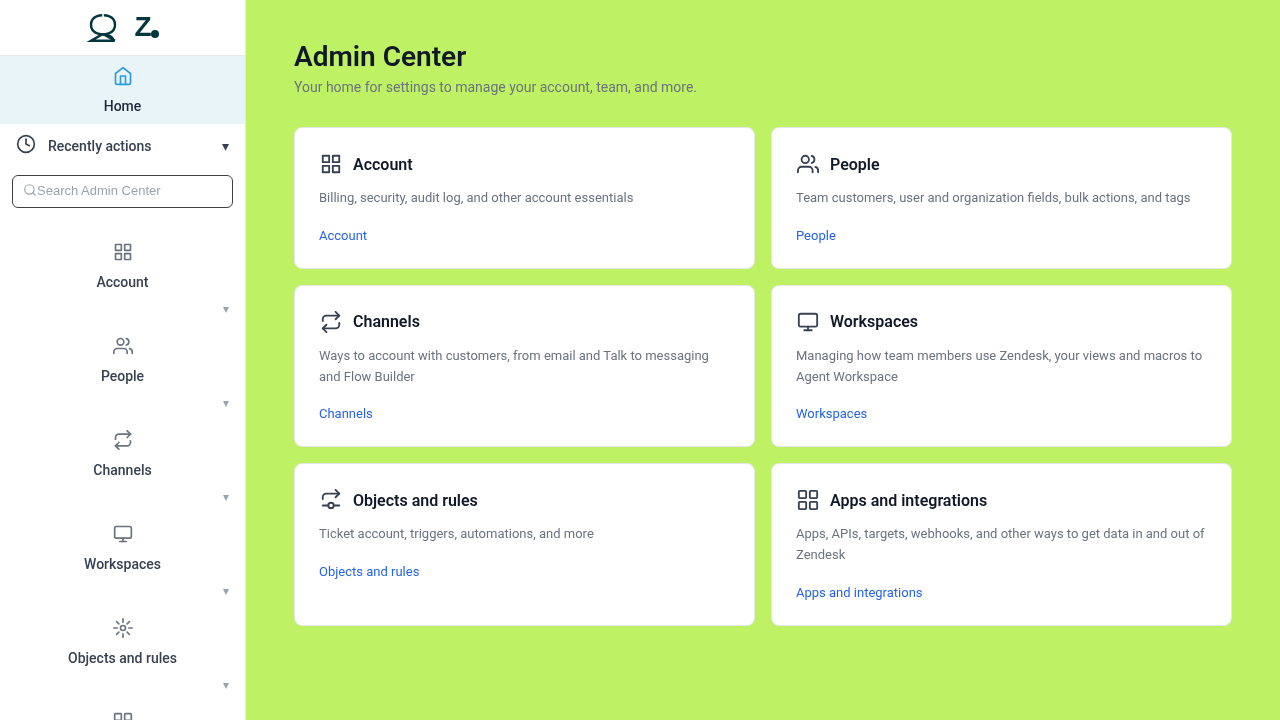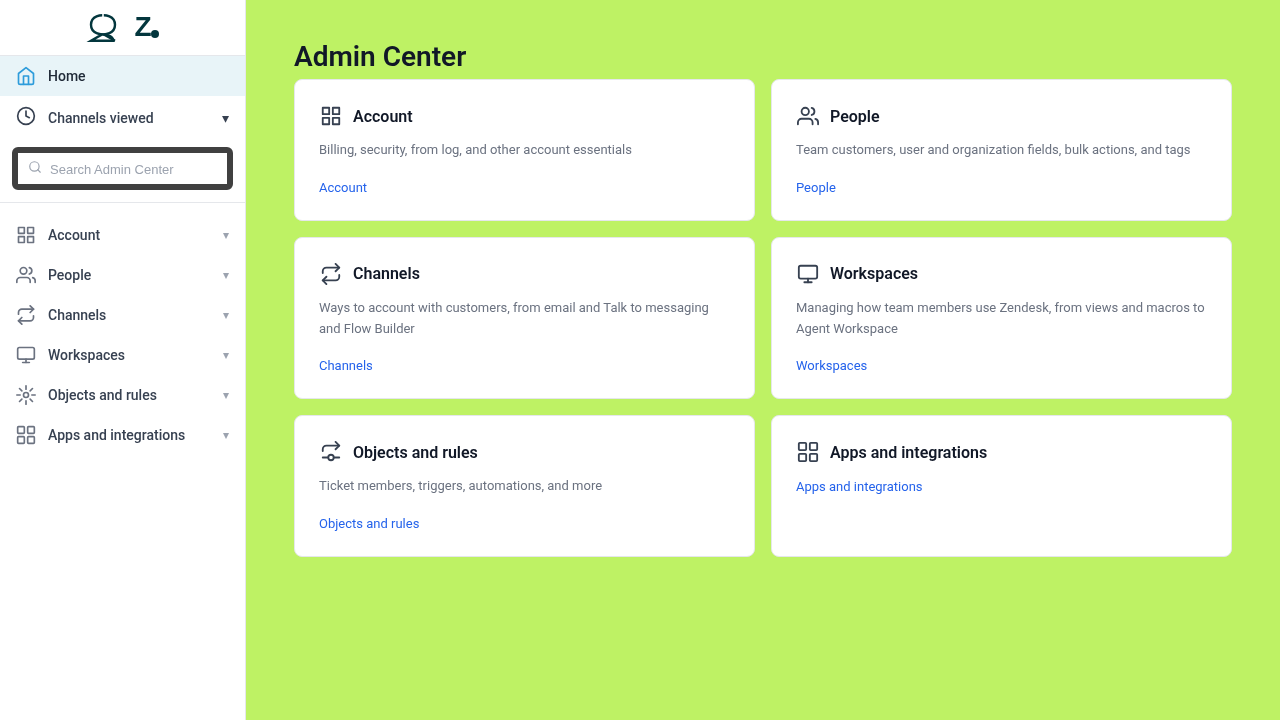--- a/index.html
+++ b/index.html
@@ -40,20 +40,21 @@
       display: flex;
       align-items: center;
       padding: 10px 16px;
       cursor: pointer;
       border-radius: 0;
       gap: 12px;
       color: #374151;
       font-size: 14px;
       font-weight: 500;
       position: relative;
+      flex-direction: column;
     }
 
     .nav-item.active {
       background: #e8f4f8;
       color: #1f2937;
     }
 
     .nav-item .nav-icon {
       width: 20px;
       height: 20px;
@@ -85,25 +86,24 @@
       cursor: pointer;
       gap: 12px;
       color: #374151;
       font-size: 14px;
       font-weight: 500;
     }
 
     .search-box {
       margin: 8px 12px;
       display: flex;
-      align-items: flex-end;
-      border: 6px solid #404040;
+      align-items: flex-start;
+      border: 1px solid #404040;
       border-radius: 6px;
       padding: 7px 10px;
-      gap: 8px;
       background: #fff;
     }
 
     .search-box input {
       border: none;
       outline: none;
       font-size: 13px;
       color: #374151;
       width: 100%;
       background: transparent;
@@ -224,21 +224,21 @@
     <span class="nav-item-label">Home</span>
   </div>
 
   <div class="recently-viewed">
     <span class="nav-icon">
       <svg width="20" height="20" viewBox="0 0 24 24" fill="none" stroke="currentColor" stroke-width="2" stroke-linecap="round" stroke-linejoin="round">
         <circle cx="12" cy="12" r="10"></circle>
         <polyline points="12,6 12,12 16,14"></polyline>
       </svg>
     </span>
-    <span class="nav-item-label">Channels viewed</span>
+    <span class="nav-item-label">Recently actions</span>
     <span class="chevron">▾</span>
   </div>
 
   <div class="search-box">
     <span class="search-icon-sm">
       <svg width="14" height="14" viewBox="0 0 24 24" fill="none" stroke="#9ca3af" stroke-width="2" stroke-linecap="round" stroke-linejoin="round">
         <circle cx="11" cy="11" r="8"></circle>
         <line x1="21" y1="21" x2="16.65" y2="16.65"></line>
       </svg>
     </span>
@@ -323,36 +323,37 @@
       <span class="nav-item-label">Apps and integrations</span>
       <span class="chevron">▾</span>
     </div>
 
   </div>
 </div>
 
 <div class="main-content">
 
   <h1 class="page-title">Admin Center</h1>
+  <p class="page-subtitle">Your home for settings to manage your account, team, and more.</p>
 
   <div class="cards-grid">
 
     <div class="card">
       <div class="card-header">
         <span class="card-icon">
           <svg width="22" height="22" viewBox="0 0 24 24" fill="none" stroke="#374151" stroke-width="2" stroke-linecap="round" stroke-linejoin="round">
             <rect x="3" y="3" width="7" height="7"></rect>
               <rect x="14" y="3" width="7" height="7"></rect>
               <rect x="3" y="14" width="7" height="7"></rect>
               <rect x="14" y="14" width="7" height="7"></rect>
           </svg>
         </span>
         <span class="card-title">Account</span>
       </div>
-      <p class="card-description">Billing, security, from log, and other account essentials</p>
+      <p class="card-description">Billing, security, audit log, and other account essentials</p>
       <a class="card-link">Account</a>
     </div>
 
     <div class="card">
       <div class="card-header">
         <span class="card-icon">
           <svg width="22" height="22" viewBox="0 0 24 24" fill="none" stroke="#374151" stroke-width="2" stroke-linecap="round" stroke-linejoin="round">
             <path d="M17 21v-2a4 4 0 00-4-4H5a4 4 0 00-4 4v2"></path>
             <circle cx="9" cy="7" r="4"></circle>
             <path d="M23 21v-2a4 4 0 00-3-3.87"></path>
@@ -385,50 +386,51 @@
       <div class="card-header">
         <span class="card-icon">
           <svg width="22" height="22" viewBox="0 0 24 24" fill="none" stroke="#374151" stroke-width="2" stroke-linecap="round" stroke-linejoin="round">
             <rect x="2" y="3" width="20" height="14" rx="2"></rect>
             <line x1="8" y1="21" x2="16" y2="21"></line>
             <line x1="12" y1="17" x2="12" y2="21"></line>
           </svg>
         </span>
         <span class="card-title">Workspaces</span>
       </div>
-      <p class="card-description">Managing how team members use Zendesk, from views and macros to Agent Workspace</p>
+      <p class="card-description">Managing how team members use Zendesk, your views and macros to Agent Workspace</p>
       <a class="card-link">Workspaces</a>
     </div>
 
     <div class="card">
       <div class="card-header">
         <span class="card-icon">
           <svg width="22" height="22" viewBox="0 0 24 24" fill="none" stroke="#374151" stroke-width="2" stroke-linecap="round" stroke-linejoin="round">
             <polyline points="17,1 21,5 17,9"></polyline>
             <path d="M3 11V9a4 4 0 014-4h14"></path>
             <circle cx="12" cy="18" r="3"></circle>
             <line x1="3" y1="18" x2="9" y2="18"></line>
             <line x1="15" y1="18" x2="21" y2="18"></line>
           </svg>
         </span>
         <span class="card-title">Objects and rules</span>
       </div>
-      <p class="card-description">Ticket members, triggers, automations, and more</p>
+      <p class="card-description">Ticket account, triggers, automations, and more</p>
       <a class="card-link">Objects and rules</a>
     </div>
 
     <div class="card">
       <div class="card-header">
         <span class="card-icon">
           <svg width="22" height="22" viewBox="0 0 24 24" fill="none" stroke="#374151" stroke-width="2" stroke-linecap="round" stroke-linejoin="round">
             <rect x="2" y="2" width="8" height="8" rx="1"></rect>
             <rect x="14" y="2" width="8" height="8" rx="1"></rect>
             <rect x="2" y="14" width="8" height="8" rx="1"></rect>
             <rect x="14" y="14" width="8" height="8" rx="1"></rect>
           </svg>
         </span>
         <span class="card-title">Apps and integrations</span>
       </div>
+      <p class="card-description">Apps, APIs, targets, webhooks, and other ways to get data in and out of Zendesk</p>
       <a class="card-link">Apps and integrations</a>
     </div>
 
   </div>
 </div>
 
 </body></html>

